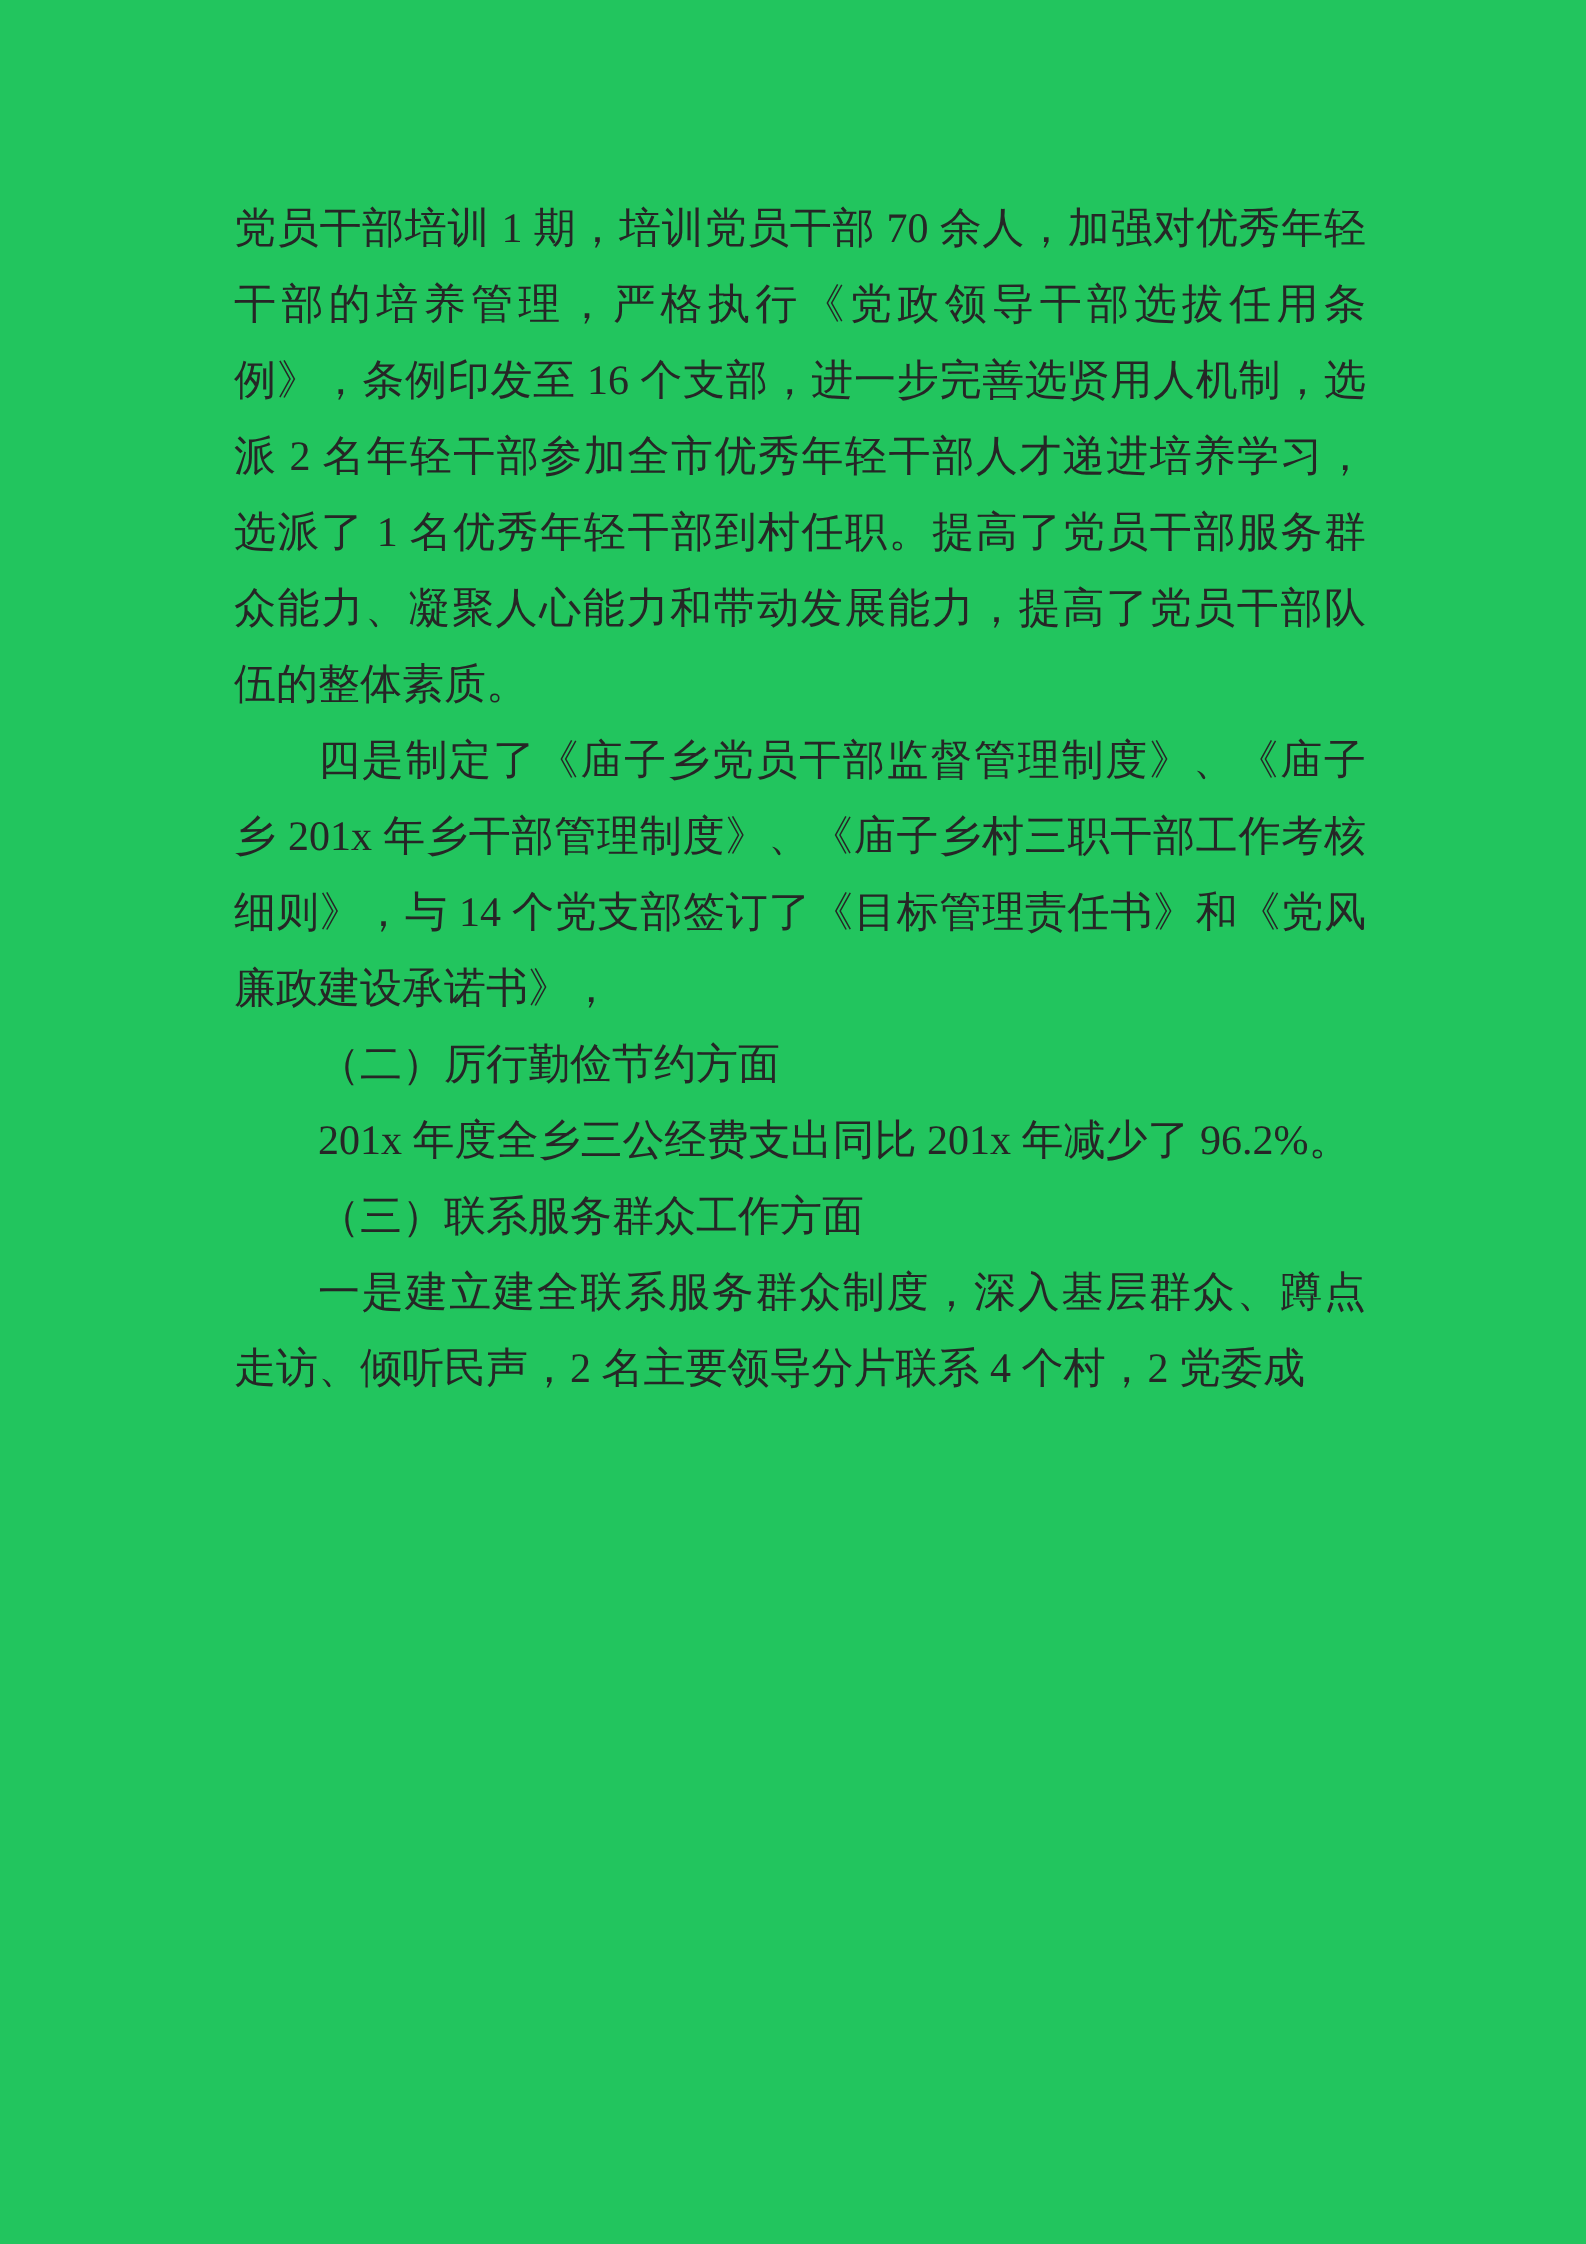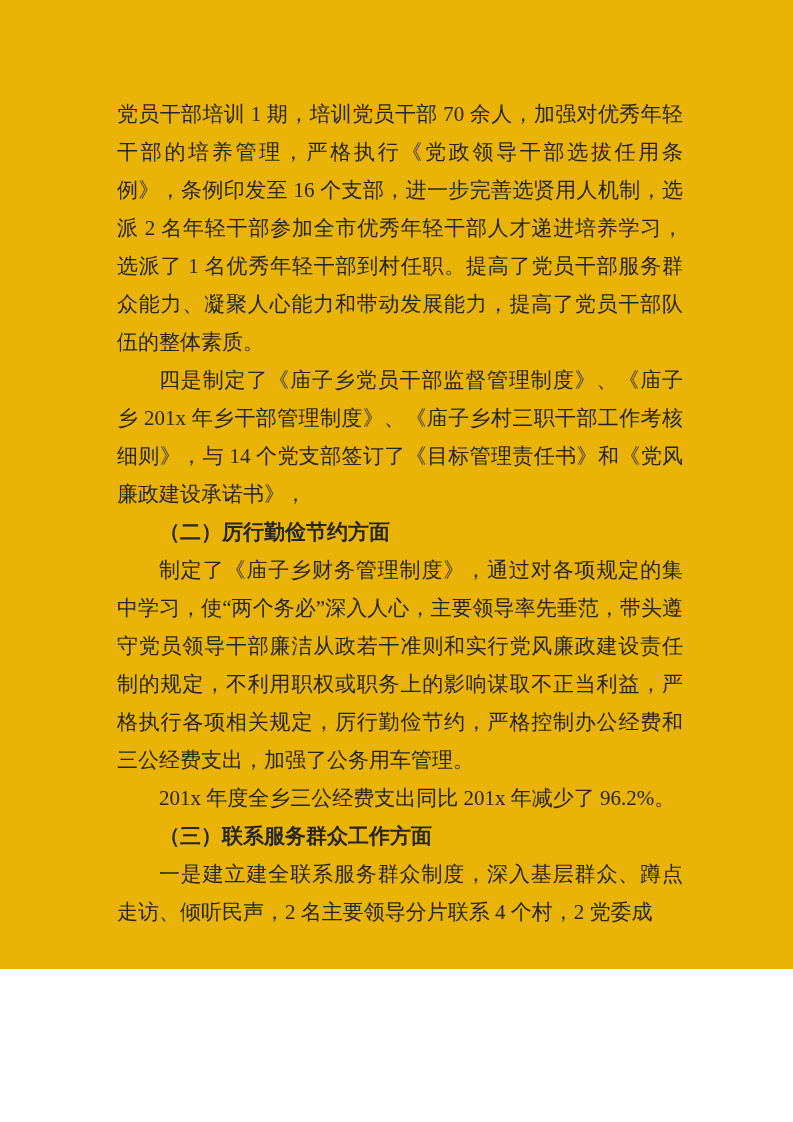--- a/index.html
+++ b/index.html
@@ -12,51 +12,50 @@
     height: 1122px;
     overflow: hidden;
     position: relative;
     font-family: "Liberation Serif", "DejaVu Serif", serif;
   }
   .page {
     position: absolute;
     left: 0;
     top: 0;
     width: 793px;
-    height: 969px;
-    background: #eab308;
+    height: 1122px;
+    background: #22c55e;
   }
   .content {
     position: absolute;
     left: 117px;
     top: 95px;
     width: 566px;
     color: #262626;
     font-size: 21px;
     line-height: 38px;
     text-align: justify;
     text-justify: inter-ideograph;
   }
   .content p {
     margin: 0;
     padding: 0;
   }
   .indent {
     text-indent: 2em;
   }
   .heading {
-    font-weight: bold;
+    font-weight: normal;
   }
 </style>
 </head>
 <body>
 
 <div class="page">
   <div class="content">
     <p>党员干部培训 1 期，培训党员干部 70 余人，加强对优秀年轻干部的培养管理，严格执行《党政领导干部选拔任用条例》，条例印发至 16 个支部，进一步完善选贤用人机制，选派 2 名年轻干部参加全市优秀年轻干部人才递进培养学习，选派了 1 名优秀年轻干部到村任职。提高了党员干部服务群众能力、凝聚人心能力和带动发展能力，提高了党员干部队伍的整体素质。</p>
     <p class="indent">四是制定了《庙子乡党员干部监督管理制度》、《庙子乡 201x 年乡干部管理制度》、《庙子乡村三职干部工作考核细则》，与 14 个党支部签订了《目标管理责任书》和《党风廉政建设承诺书》，</p>
     <p class="indent heading">（二）厉行勤俭节约方面</p>
-    <p class="indent">制定了《庙子乡财务管理制度》，通过对各项规定的集中学习，使“两个务必”深入人心，主要领导率先垂范，带头遵守党员领导干部廉洁从政若干准则和实行党风廉政建设责任制的规定，不利用职权或职务上的影响谋取不正当利益，严格执行各项相关规定，厉行勤俭节约，严格控制办公经费和三公经费支出，加强了公务用车管理。</p>
     <p class="indent">201x 年度全乡三公经费支出同比 201x 年减少了 96.2%。</p>
     <p class="indent heading">（三）联系服务群众工作方面</p>
     <p class="indent">一是建立建全联系服务群众制度，深入基层群众、蹲点走访、倾听民声，2 名主要领导分片联系 4 个村，2 党委成</p>
   </div>
 </div>
 
 </body></html>

